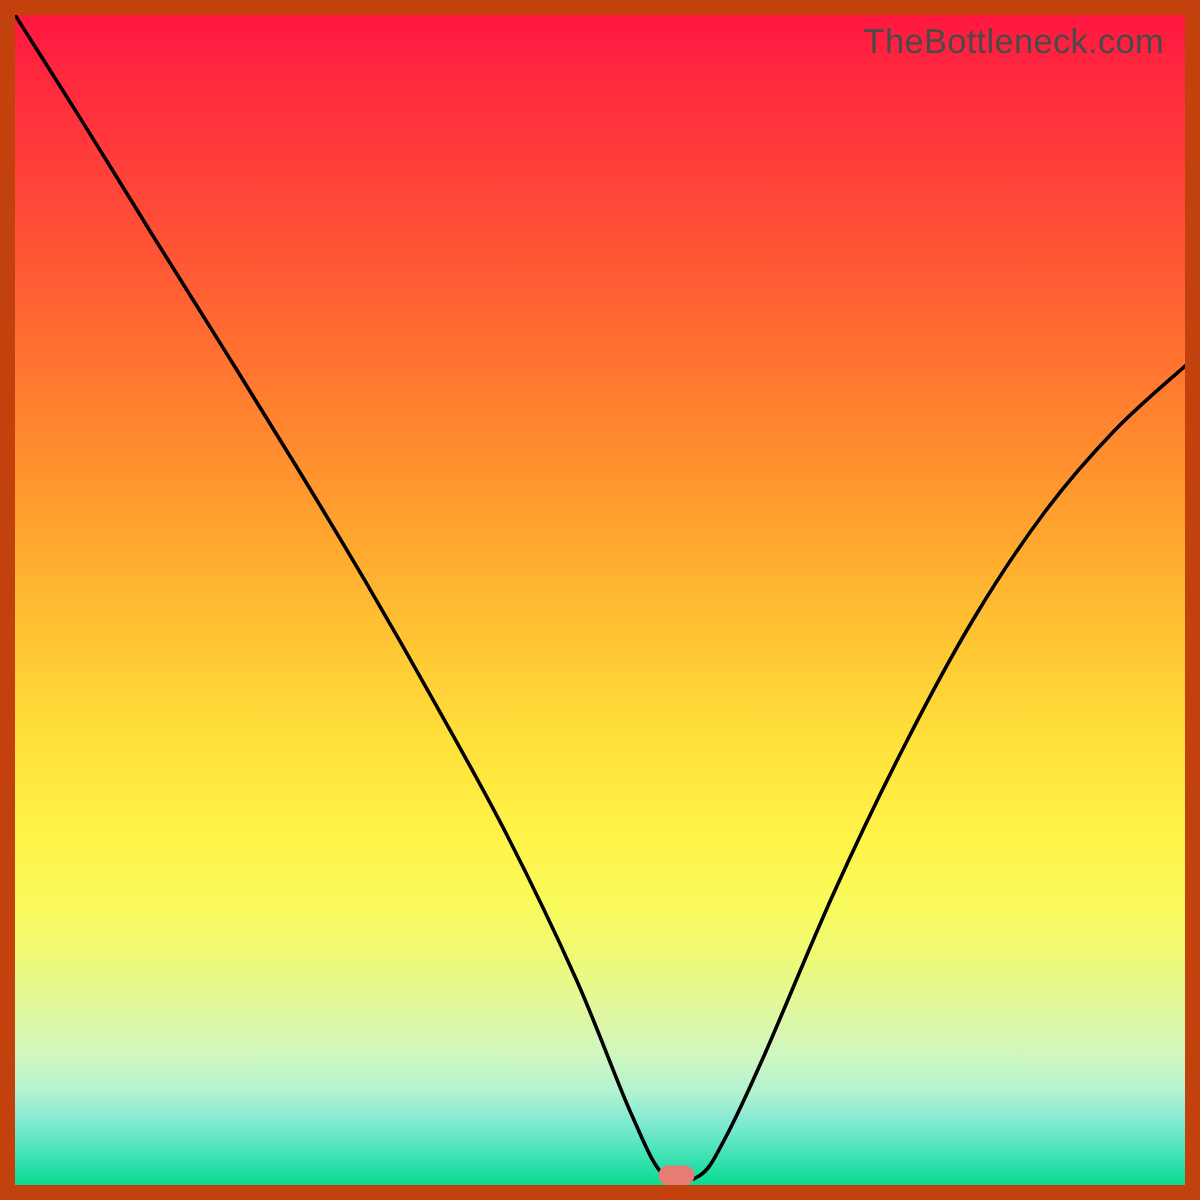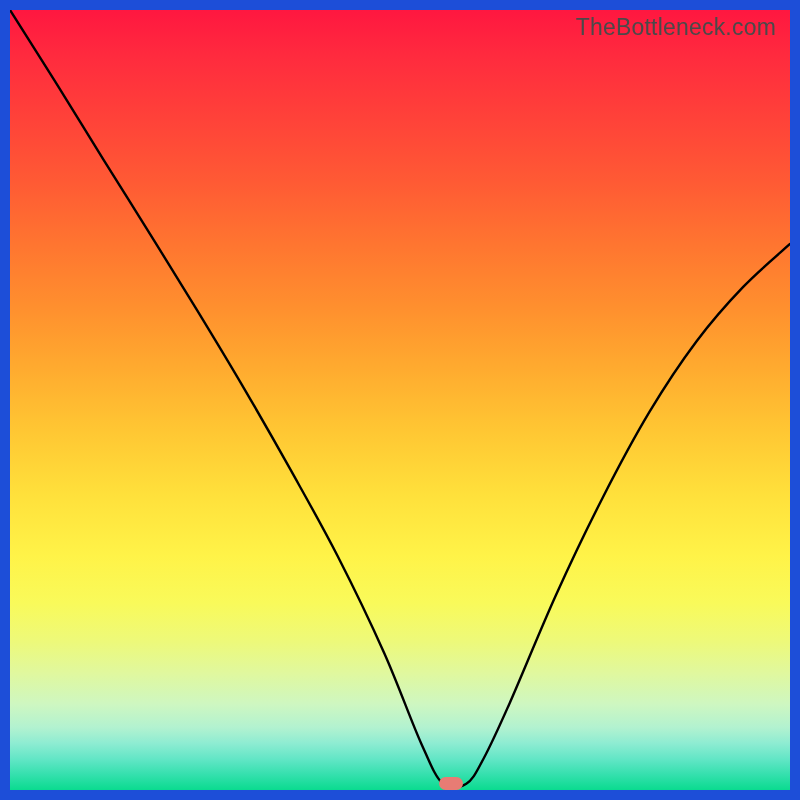--- a/index.html
+++ b/index.html
@@ -8,21 +8,21 @@
     width: 800px;
     height: 800px;
     overflow: hidden;
     background: #000;
     font-family: Arial, Helvetica, sans-serif;
   }
   .frame {
     position: relative;
     width: 800px;
     height: 800px;
-    background: #1d4ed8;
+    background: #c2410c;
   }
   .plot {
     position: absolute;
     left: 10px;
     top: 10px;
     width: 780px;
     height: 780px;
     
     background: linear-gradient(to bottom,
       #ff1740 0%,

